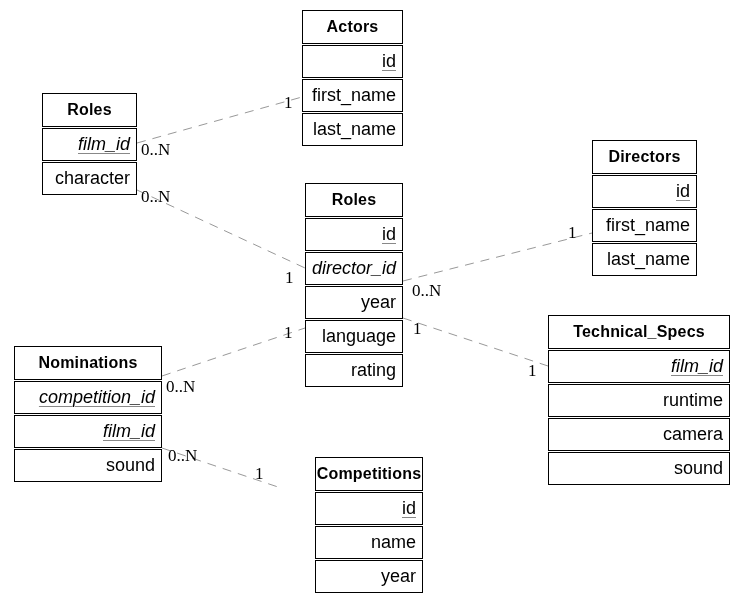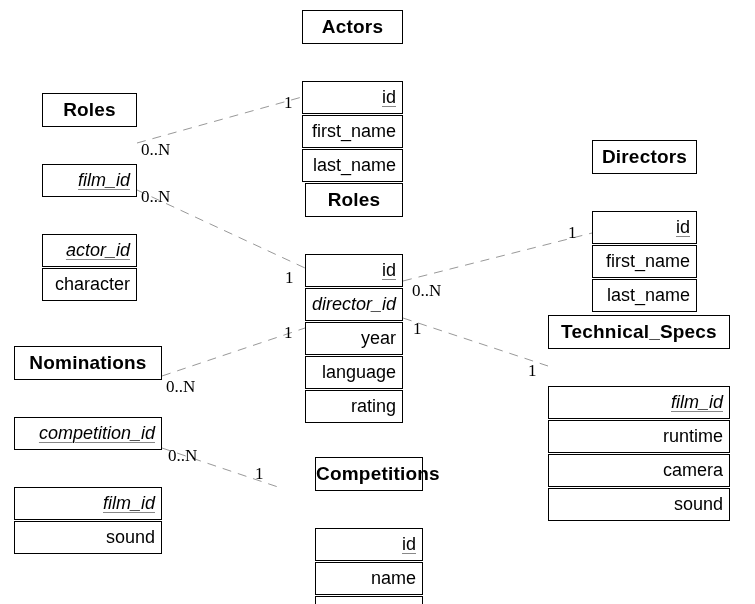--- a/index.html
+++ b/index.html
@@ -3,27 +3,27 @@
 <meta charset="utf-8">
 <style>
   * { margin:0; padding:0; box-sizing:border-box; }
   html,body { background:#ffffff; }
   body { font-family:"Liberation Sans", sans-serif; color:#000; }
   .canvas { position:relative; width:755px; height:604px; background:#fff; overflow:hidden; }
   .svg-layer { position:absolute; left:0; top:0; width:755px; height:604px; }
   .entity { position:absolute; display:flex; flex-direction:column; gap:1px; }
   .thead {
     height:34px; line-height:32px; border:1.2px solid #000; background:#fff;
-    text-align:center; font-weight:bold; font-size:19px; letter-spacing:0.2px;
+    text-align:center; font-weight:bold; font-size:16px; letter-spacing:0.2px;
   }
   .trow {
     height:33px; line-height:31px; border:1.2px solid #000; background:#fff;
     text-align:right; padding-right:6px; font-size:18px; white-space:nowrap; overflow:hidden;
   }
-  .pk { text-decoration:underline; text-decoration-color:#888; text-decoration-thickness:1.2px; text-underline-offset:3px;margin-top:36px; }
+  .pk { text-decoration:underline; text-decoration-color:#888; text-decoration-thickness:1.2px; text-underline-offset:3px; }
   .fk { font-style:italic; }
   .card {
     position:absolute; font-family:"Liberation Serif", serif; font-size:17px;
     line-height:17px; color:#000;
   }
 </style>
 </head>
 <body>
 
 <div class="canvas">
@@ -33,21 +33,20 @@
     <line x1="137" y1="190" x2="305" y2="268" stroke="#999" stroke-width="1" stroke-dasharray="9 7"></line>
     <line x1="403" y1="281" x2="592" y2="233" stroke="#999" stroke-width="1" stroke-dasharray="9 7"></line>
     <line x1="162" y1="376" x2="305" y2="328" stroke="#999" stroke-width="1" stroke-dasharray="9 7"></line>
     <line x1="403" y1="318" x2="548" y2="366" stroke="#999" stroke-width="1" stroke-dasharray="9 7"></line>
     <line x1="162" y1="448" x2="278" y2="487" stroke="#999" stroke-width="1" stroke-dasharray="9 7"></line>
   </svg>
 
   <div class="entity" style="left:42px; top:93px; width:95px;">
     <div class="thead">Roles</div>
     <div class="trow pk fk">film_id</div>
-    <div class="trow pk fk">actor_id</div>
     <div class="trow">character</div>
   </div>
 
   <div class="entity" style="left:302px; top:10px; width:101px;">
     <div class="thead">Actors</div>
     <div class="trow pk">id</div>
     <div class="trow">first_name</div>
     <div class="trow">last_name</div>
   </div>
 

